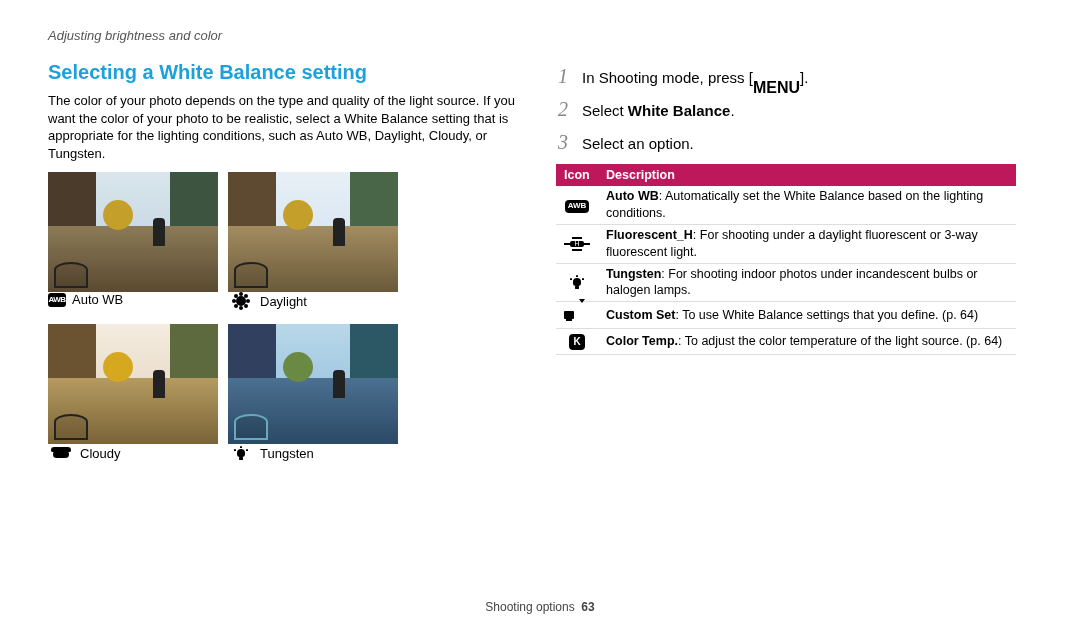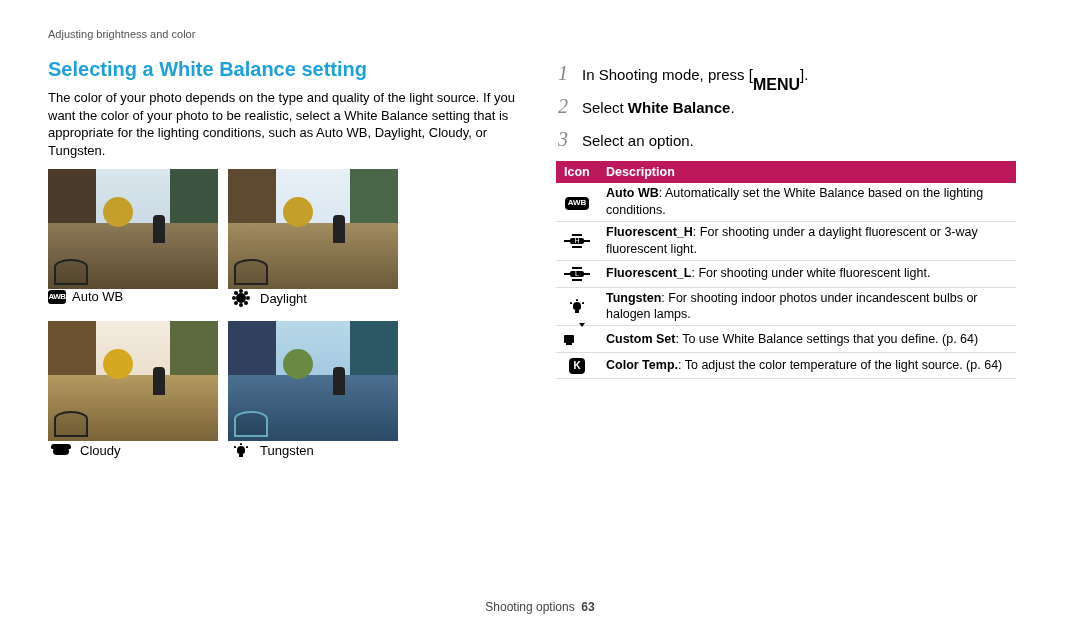--- a/index.html
+++ b/index.html
@@ -5,22 +5,23 @@
   * { box-sizing: border-box; margin: 0; padding: 0; }
   body {
     width: 1080px;
     height: 630px;
     font-family: Arial, Helvetica, sans-serif;
     background: #fff;
     color: #000;
     position: relative;
   }
   .breadcrumb {
+    font-style: italic;
     color: #555;
-    font-size: 11px;
+    font-size: 13px;
     padding: 28px 0 0 48px;
   }
   .columns {
     display: flex;
     padding: 18px 48px 0 48px;
     gap: 28px;
   }
   .col-left { flex: 0 0 480px; }
   .col-right { flex: 1; }
   .heading {
@@ -289,24 +290,20 @@
       <tbody id="wb-tbody">
           <tr>
             <td class="icon-cell"><span class="ic ic-awb">AWB</span></td>
             <td><b>Auto WB</b>: Automatically set the White Balance based on the lighting conditions.</td>
           </tr>
           <tr>
             <td class="icon-cell"><span class="ic ic-fh"></span></td>
             <td><b>Fluorescent_H</b>: For shooting under a daylight fluorescent or 3-way fluorescent light.</td>
           </tr>
           <tr>
-            <td class="icon-cell"><span class="ic ic-fl"></span></td>
-            <td><b>Fluorescent_L</b>: For shooting under white fluorescent light.</td>
-          </tr>
-          <tr>
             <td class="icon-cell"><span class="ic ic-bulb"></span></td>
             <td><b>Tungsten</b>: For shooting indoor photos under incandescent bulbs or halogen lamps.</td>
           </tr>
           <tr>
             <td class="icon-cell"><span class="ic ic-custom"></span></td>
             <td><b>Custom Set</b>: To use White Balance settings that you define. (p. 64)</td>
           </tr>
           <tr>
             <td class="icon-cell"><span class="ic ic-k">K</span></td>
             <td><b>Color Temp.</b>: To adjust the color temperature of the light source. (p. 64)</td>

